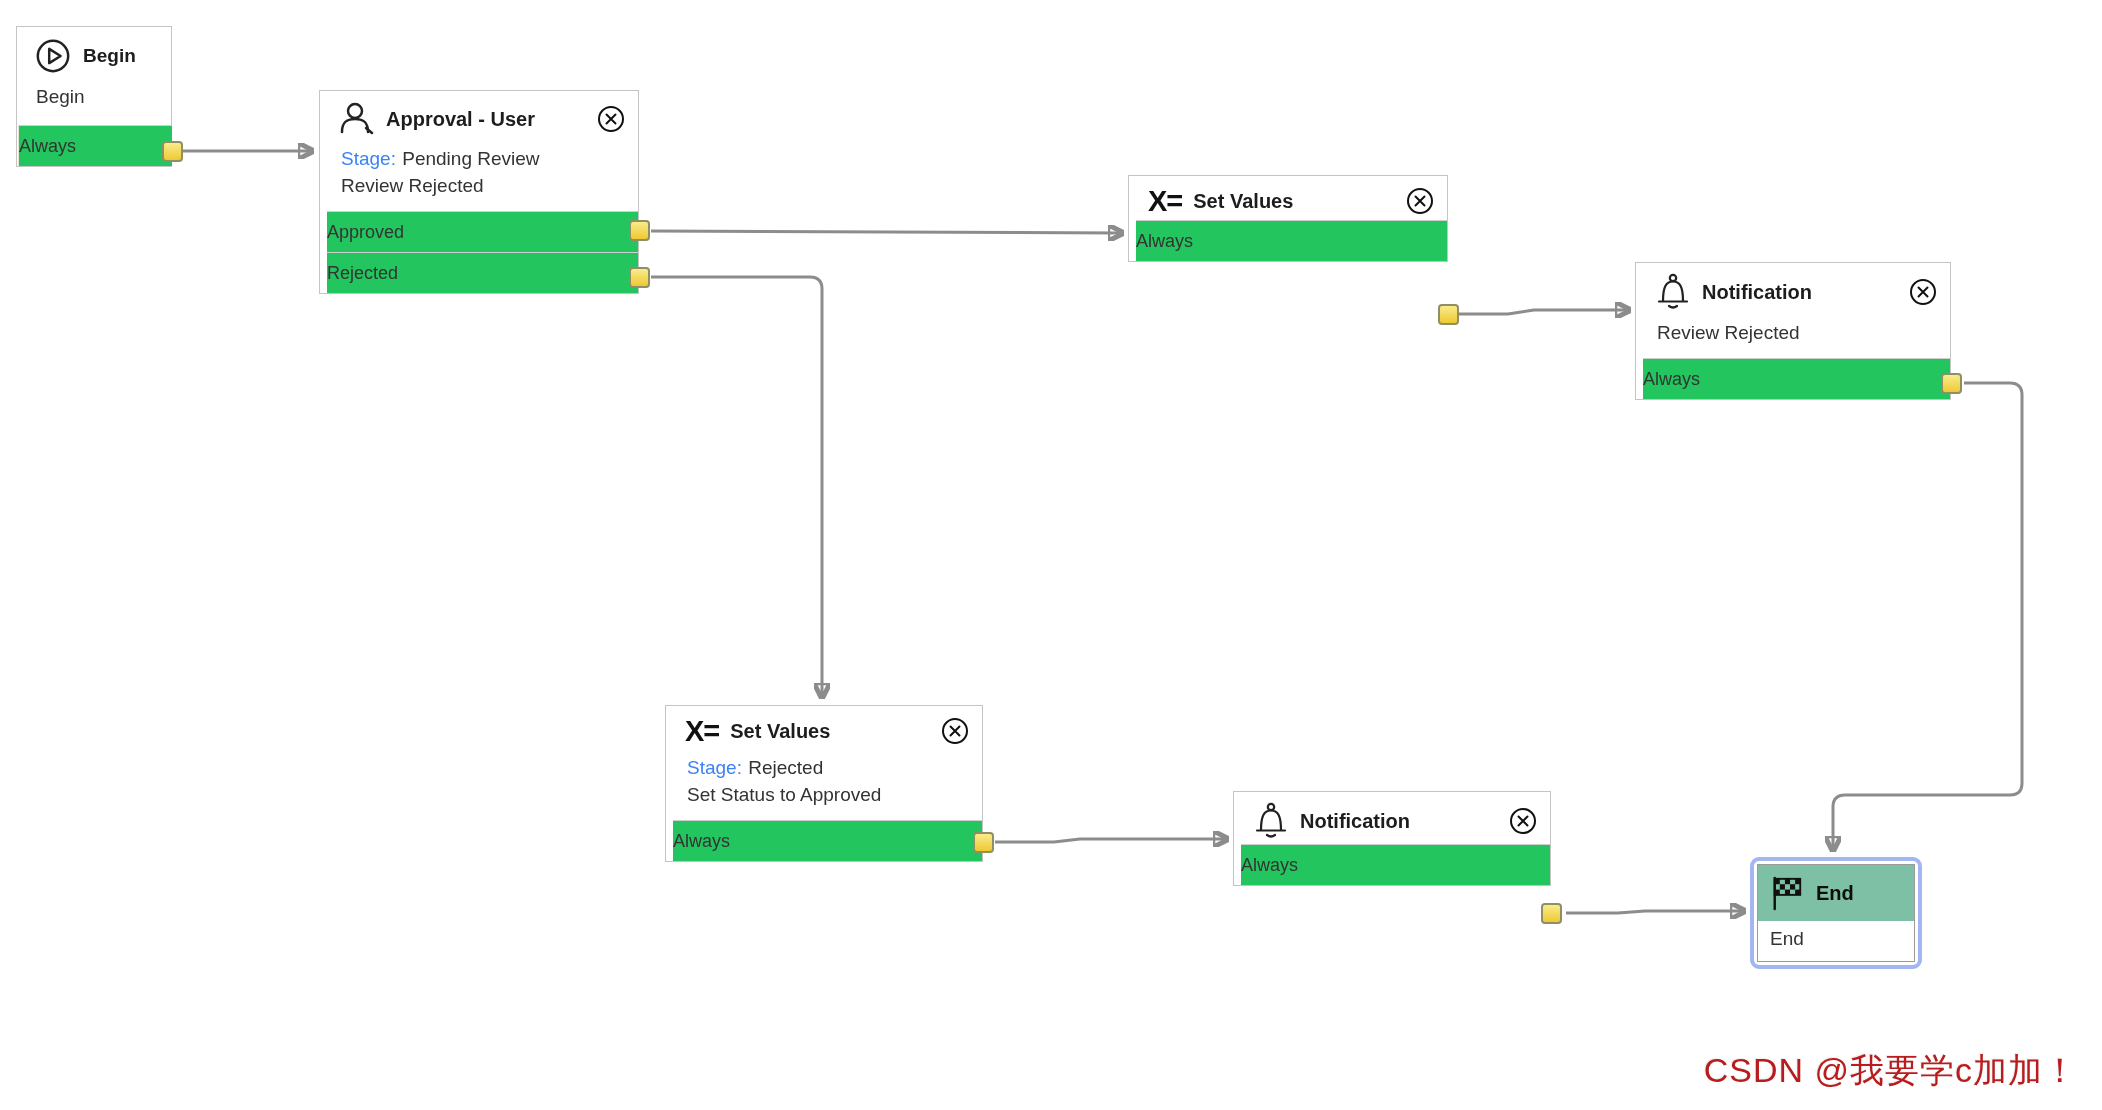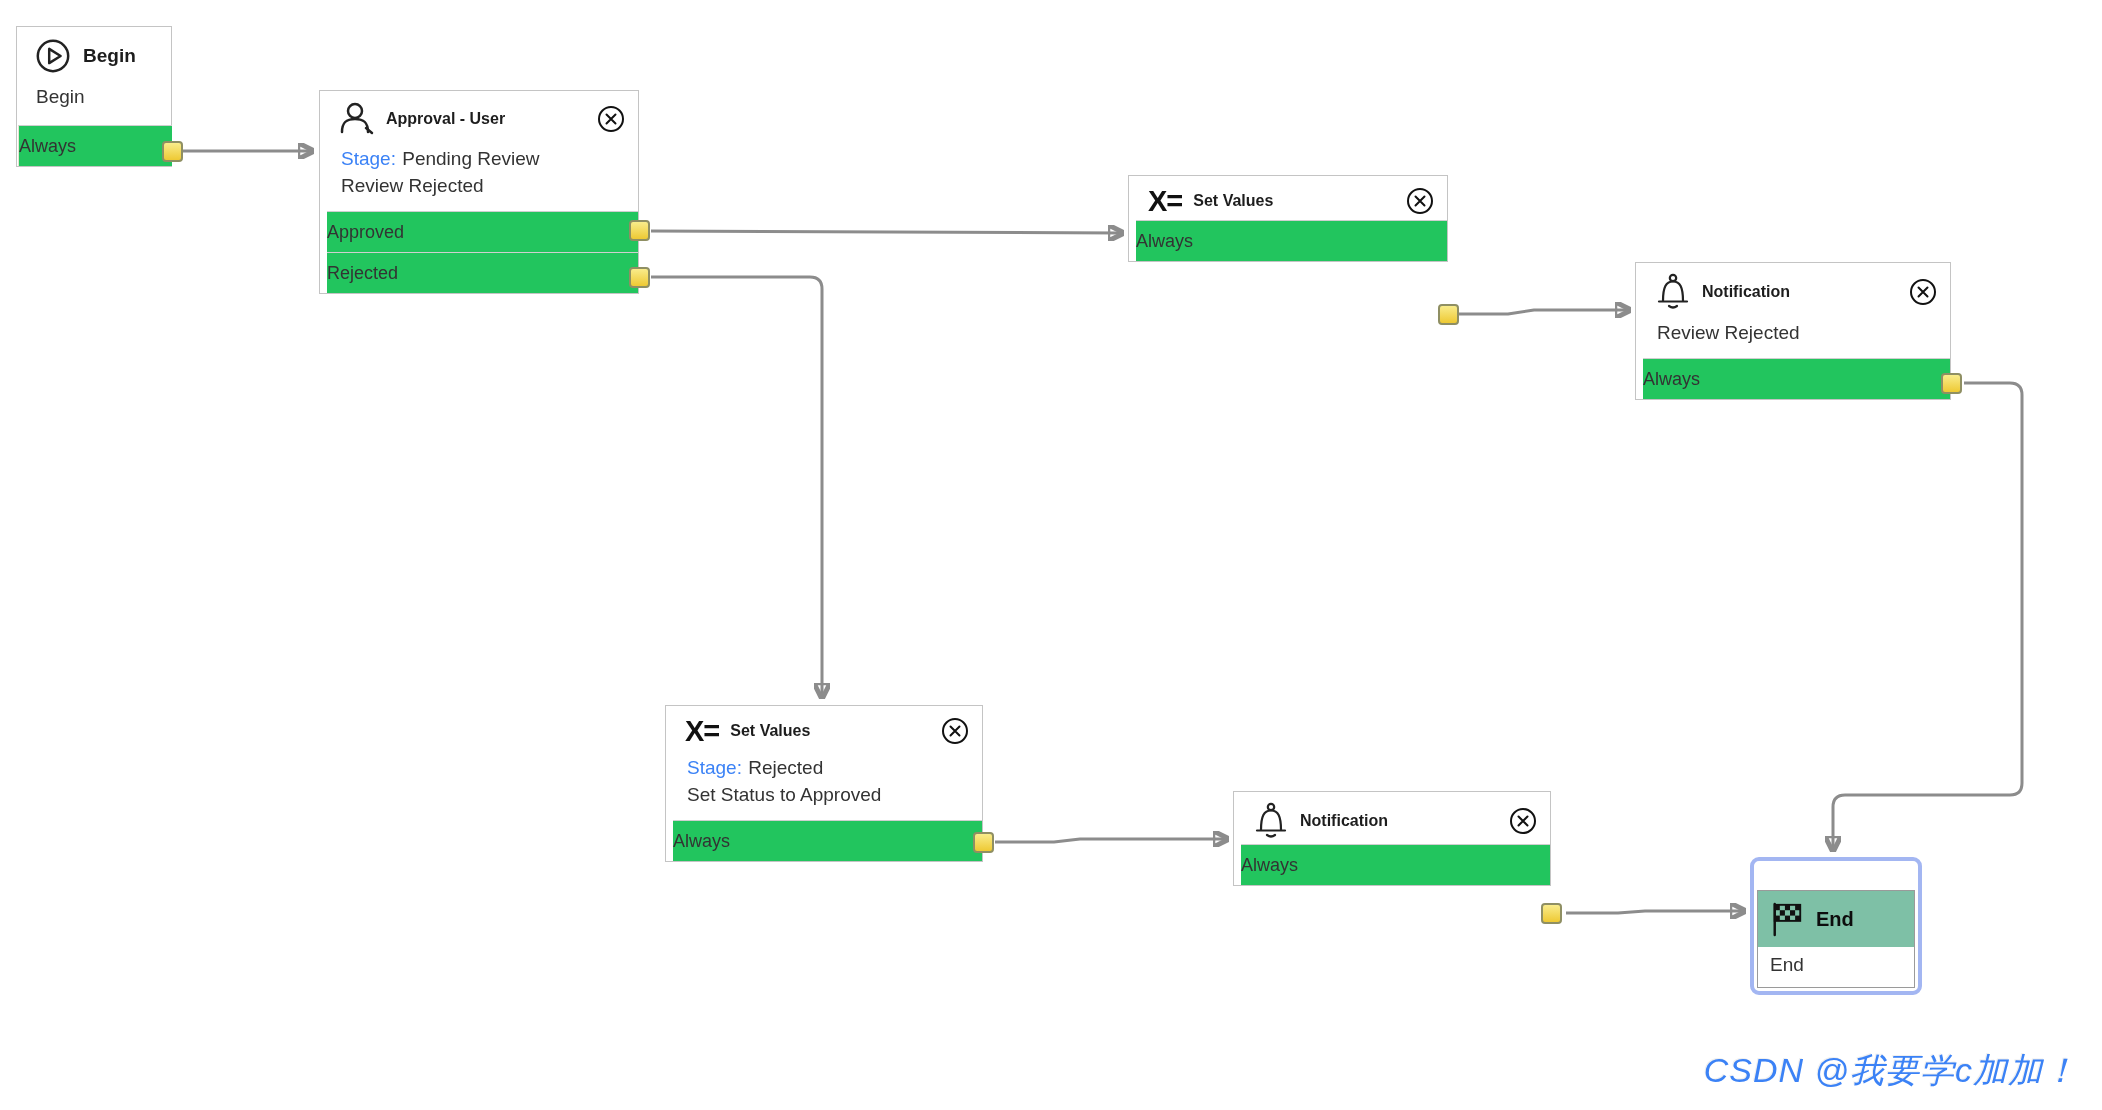--- a/index.html
+++ b/index.html
@@ -8,21 +8,21 @@
     font-family:"Liberation Sans","DejaVu Sans",sans-serif;color:#222;
   }
   
   .wires{position:absolute;left:0;top:0;z-index:1;}
   .wires path{fill:none;stroke:#8c8c8c;stroke-width:3;stroke-linejoin:round;}
   
   .node{
     position:absolute;background:#fff;border:1px solid #c4c4c4;z-index:2;box-sizing:border-box;padding-left:7px;
   }
   .node-header{display:flex;align-items:center;gap:11px;padding:10px 12px 4px 12px;}
-  .node-title{font-weight:bold;font-size:16px;color:#1d1d1d;white-space:nowrap;}
+  .node-title{font-weight:bold;font-size:20px;color:#1d1d1d;white-space:nowrap;}
   .close{margin-left:auto;display:flex;cursor:pointer;}
   .node-body{padding:4px 14px 12px 14px;font-size:19px;line-height:27px;color:#333;}
   .b{font-weight:normal;color:#3b82f6;margin-right:1px;}
   .output-row{
     position:relative;background:#22c55e;border-top:1px solid #cfcfcf;
     text-align:left;font-size:18px;color:#333;height:40px;line-height:40px;
   }
   .begin-node .node-header{padding:10px 10px 2px 10px;}
   .begin-node .node-title{font-size:19px;}
   .begin-node .node-body{min-height:48px;box-sizing:border-box;padding:6px 12px 14px 12px;}
@@ -32,30 +32,30 @@
   .port{
     position:absolute;width:21px;height:21px;box-sizing:border-box;z-index:3;
     background:linear-gradient(180deg,#f9ec8b 0%,#eec933 100%);
     border:2px solid #8f8f63;border-radius:4px;cursor:crosshair;
   }
   
   .end-outer{
     position:absolute;left:1750px;top:857px;width:172px;z-index:2;box-sizing:border-box;
     border:4px solid #a3b6f2;border-radius:9px;background:#fff;padding:3px;
   }
-  .end-inner{border:1px solid #9a9a9a;margin-top:26px;}
+  .end-inner{border:1px solid #9a9a9a;}
   .end-header{background:#7ec0a6;display:flex;align-items:center;gap:12px;padding:9px 12px;}
   .end-title{font-weight:bold;font-size:20px;color:#0d0d0d;}
   .end-body{padding:7px 12px 11px 12px;font-size:19px;color:#333;background:#fff;}
   
   .watermark{
     position:absolute;right:24px;top:1048px;z-index:4;
-    font-size:34px;color:#3b82f6;letter-spacing:1px;
+    font-size:34px;color:#b91c1c;letter-spacing:1px;
     text-shadow:2px 2px 2px #ffffff, -1px -1px 0 rgba(190,190,190,.25);
-    user-select:none;white-space:nowrap;font-style:italic;
+    user-select:none;white-space:nowrap;
   }
   .icon{display:flex;align-items:center;}
 </style>
 </head>
 <body>
 
 <div class="canvas">
 
   <svg class="wires" width="2102" height="1110">
     <defs>

